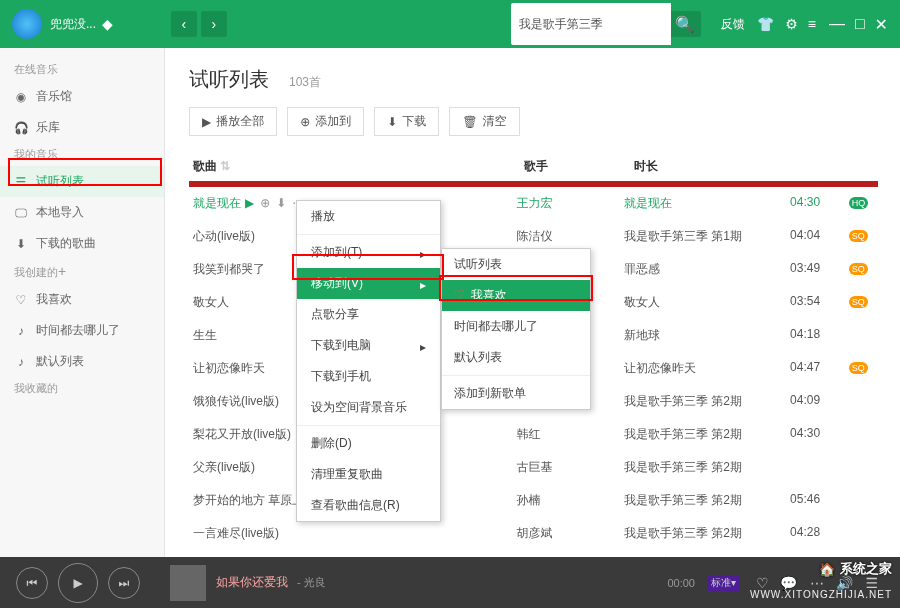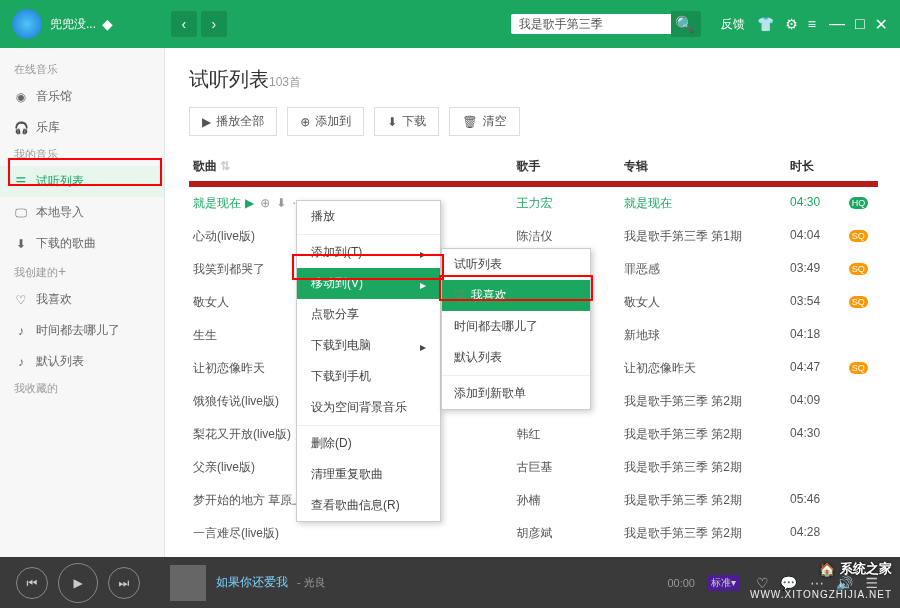--- a/index.html
+++ b/index.html
@@ -4,35 +4,35 @@
 <style>
 *{margin:0;padding:0;box-sizing:border-box;font-family:"Microsoft YaHei",Arial,sans-serif}
 body{width:900px;height:608px;background:#fff;overflow:hidden;position:relative}
 .topbar{height:48px;background:#1ba760;display:flex;align-items:center;padding:0 12px;color:#fff}
 .logo{width:30px;height:30px;border-radius:50%;background:radial-gradient(circle,#4fc3f7,#1976d2);margin-right:8px}
 .username{font-size:12px;margin-right:6px}
 .wifi{font-size:14px;margin-right:30px}
 .navbtns{display:flex;gap:4px;margin-left:28px}
 .navbtn{width:26px;height:26px;background:#159050;display:flex;align-items:center;justify-content:center;border-radius:2px;font-size:14px}
 .searchbox{margin-left:auto;margin-right:12px;display:flex;align-items:center}
-.searchinput{width:160px;height:20px;background:#fff;border:none;padding:0 8px;font-size:12px;color:#555;border-radius:2px 0 0 2px}
+.searchinput{width:160px;height:42px;background:#fff;border:none;padding:0 8px;font-size:12px;color:#555;border-radius:2px 0 0 2px}
 .searchbtn{width:30px;height:26px;background:#159050;display:flex;align-items:center;justify-content:center;border-radius:0 2px 2px 0}
 .toplink{font-size:12px;margin:0 8px}
 .topicon{font-size:14px;margin:0 5px}
 .winctrls{display:flex;gap:10px;margin-left:8px}
 .sidebar{position:absolute;left:0;top:48px;width:165px;height:509px;background:#f7f7f7;border-right:1px solid #e5e5e5;padding-top:10px;font-size:12px;color:#666}
 .sb-section{padding:4px 14px;color:#999;font-size:11px}
 .sb-item{padding:7px 14px;display:flex;align-items:center;gap:8px;cursor:pointer}
 .sb-item.active{background:#e8f5ed;color:#1ba760}
 .sb-icon{width:14px;text-align:center}
 .sb-plus{margin-left:auto;color:#999;font-size:14px}
 .redbox1{position:absolute;left:8px;top:158px;width:154px;height:28px;border:2px solid red;pointer-events:none}
 .main{position:absolute;left:165px;top:48px;right:2px;height:509px;background:#fff;padding:18px 20px 0 24px;overflow:hidden}
 .main-title{font-size:20px;color:#333}
-.main-count{font-size:12px;color:#999;margin-left:0}
+.main-count{font-size:12px;color:#999;margin-left:20px}
 .toolbar{margin-top:14px;display:flex;gap:10px}
 .tbtn{border:1px solid #ddd;padding:5px 12px;font-size:12px;color:#555;display:flex;align-items:center;gap:5px;background:#fff}
 .table{margin-top:16px}
 .thead{display:flex;padding:6px 0;font-size:12px;color:#333;font-weight:bold;border-bottom:6px solid #b91c1c}
 .c-song{width:335px;padding-left:4px}
 .c-artist{width:110px}
 .c-album{width:170px}
 .c-dur{width:60px}
 .c-q{width:30px}
 .trow{display:flex;padding:8px 0;font-size:12px;color:#555;align-items:flex-start}
@@ -49,21 +49,21 @@
 .ctx2{left:441px;top:248px;width:150px}
 .ctx2 .ctxitem{padding:7px 12px}
 .heart{color:#ff5252;margin-right:6px}
 .redbox2{position:absolute;left:292px;top:254px;width:152px;height:26px;border:2px solid red;pointer-events:none;z-index:20}
 .redbox3{position:absolute;left:439px;top:275px;width:154px;height:26px;border:2px solid red;pointer-events:none;z-index:20}
 .player{position:absolute;left:0;bottom:0;width:100%;height:51px;background:#3a3a3a;display:flex;align-items:center;padding:0 16px;color:#ccc;font-size:12px}
 .pc-btn{width:32px;height:32px;border:1px solid #888;border-radius:50%;display:flex;align-items:center;justify-content:center;margin-right:10px}
 .pc-btn.play{width:40px;height:40px}
 .albumart{width:36px;height:36px;background:#666;margin-left:20px;margin-right:10px}
 .trackinfo{display:flex;flex-direction:column;gap:1px}
-.trackname{color:#7dd3fc}
+.trackname{color:#fca5a5}
 .trackartist{color:#999;font-size:11px;margin-left:6px}
 .progress{flex:1}
 .ptime{margin:8px 12px;color:#999;font-size:11px}
 .qbadge{background:#4c1d95;padding:1px 4px;font-size:10px;margin-right:10px}
 .picon{margin:0 6px;font-size:14px}
 .watermark{position:absolute;right:8px;bottom:30px;color:#fff;font-size:13px;font-weight:bold;text-shadow:0 0 3px #000;z-index:30;display:flex;align-items:center;gap:4px}
 .wmurl{position:absolute;right:8px;bottom:8px;color:#eee;font-size:10px;z-index:30;letter-spacing:1px}
 </style>
 </head>
 <body>
@@ -148,21 +148,20 @@
       </div>
     <div class="tbtn">
         <span>🗑</span>
         <span>清空</span>
       </div>
   </div>
   <div class="table">
     <div class="thead">
       <div class="c-song"><span>歌曲</span> <span style="color:#ccc">⇅</span></div>
       <div class="c-artist">歌手</div>
-      <div class="c-album">专辑</div>
       <div class="c-dur">时长</div>
       <div class="c-q"></div>
     </div>
     <div id="tbody">
         <div class="trow active">
           <div class="c-song"><span>就是现在</span><span class="rowicons">
               <span style="color:#1ba760">▶</span>
               <span>⊕</span>
               <span>⬇</span>
               <span>⋯</span>

